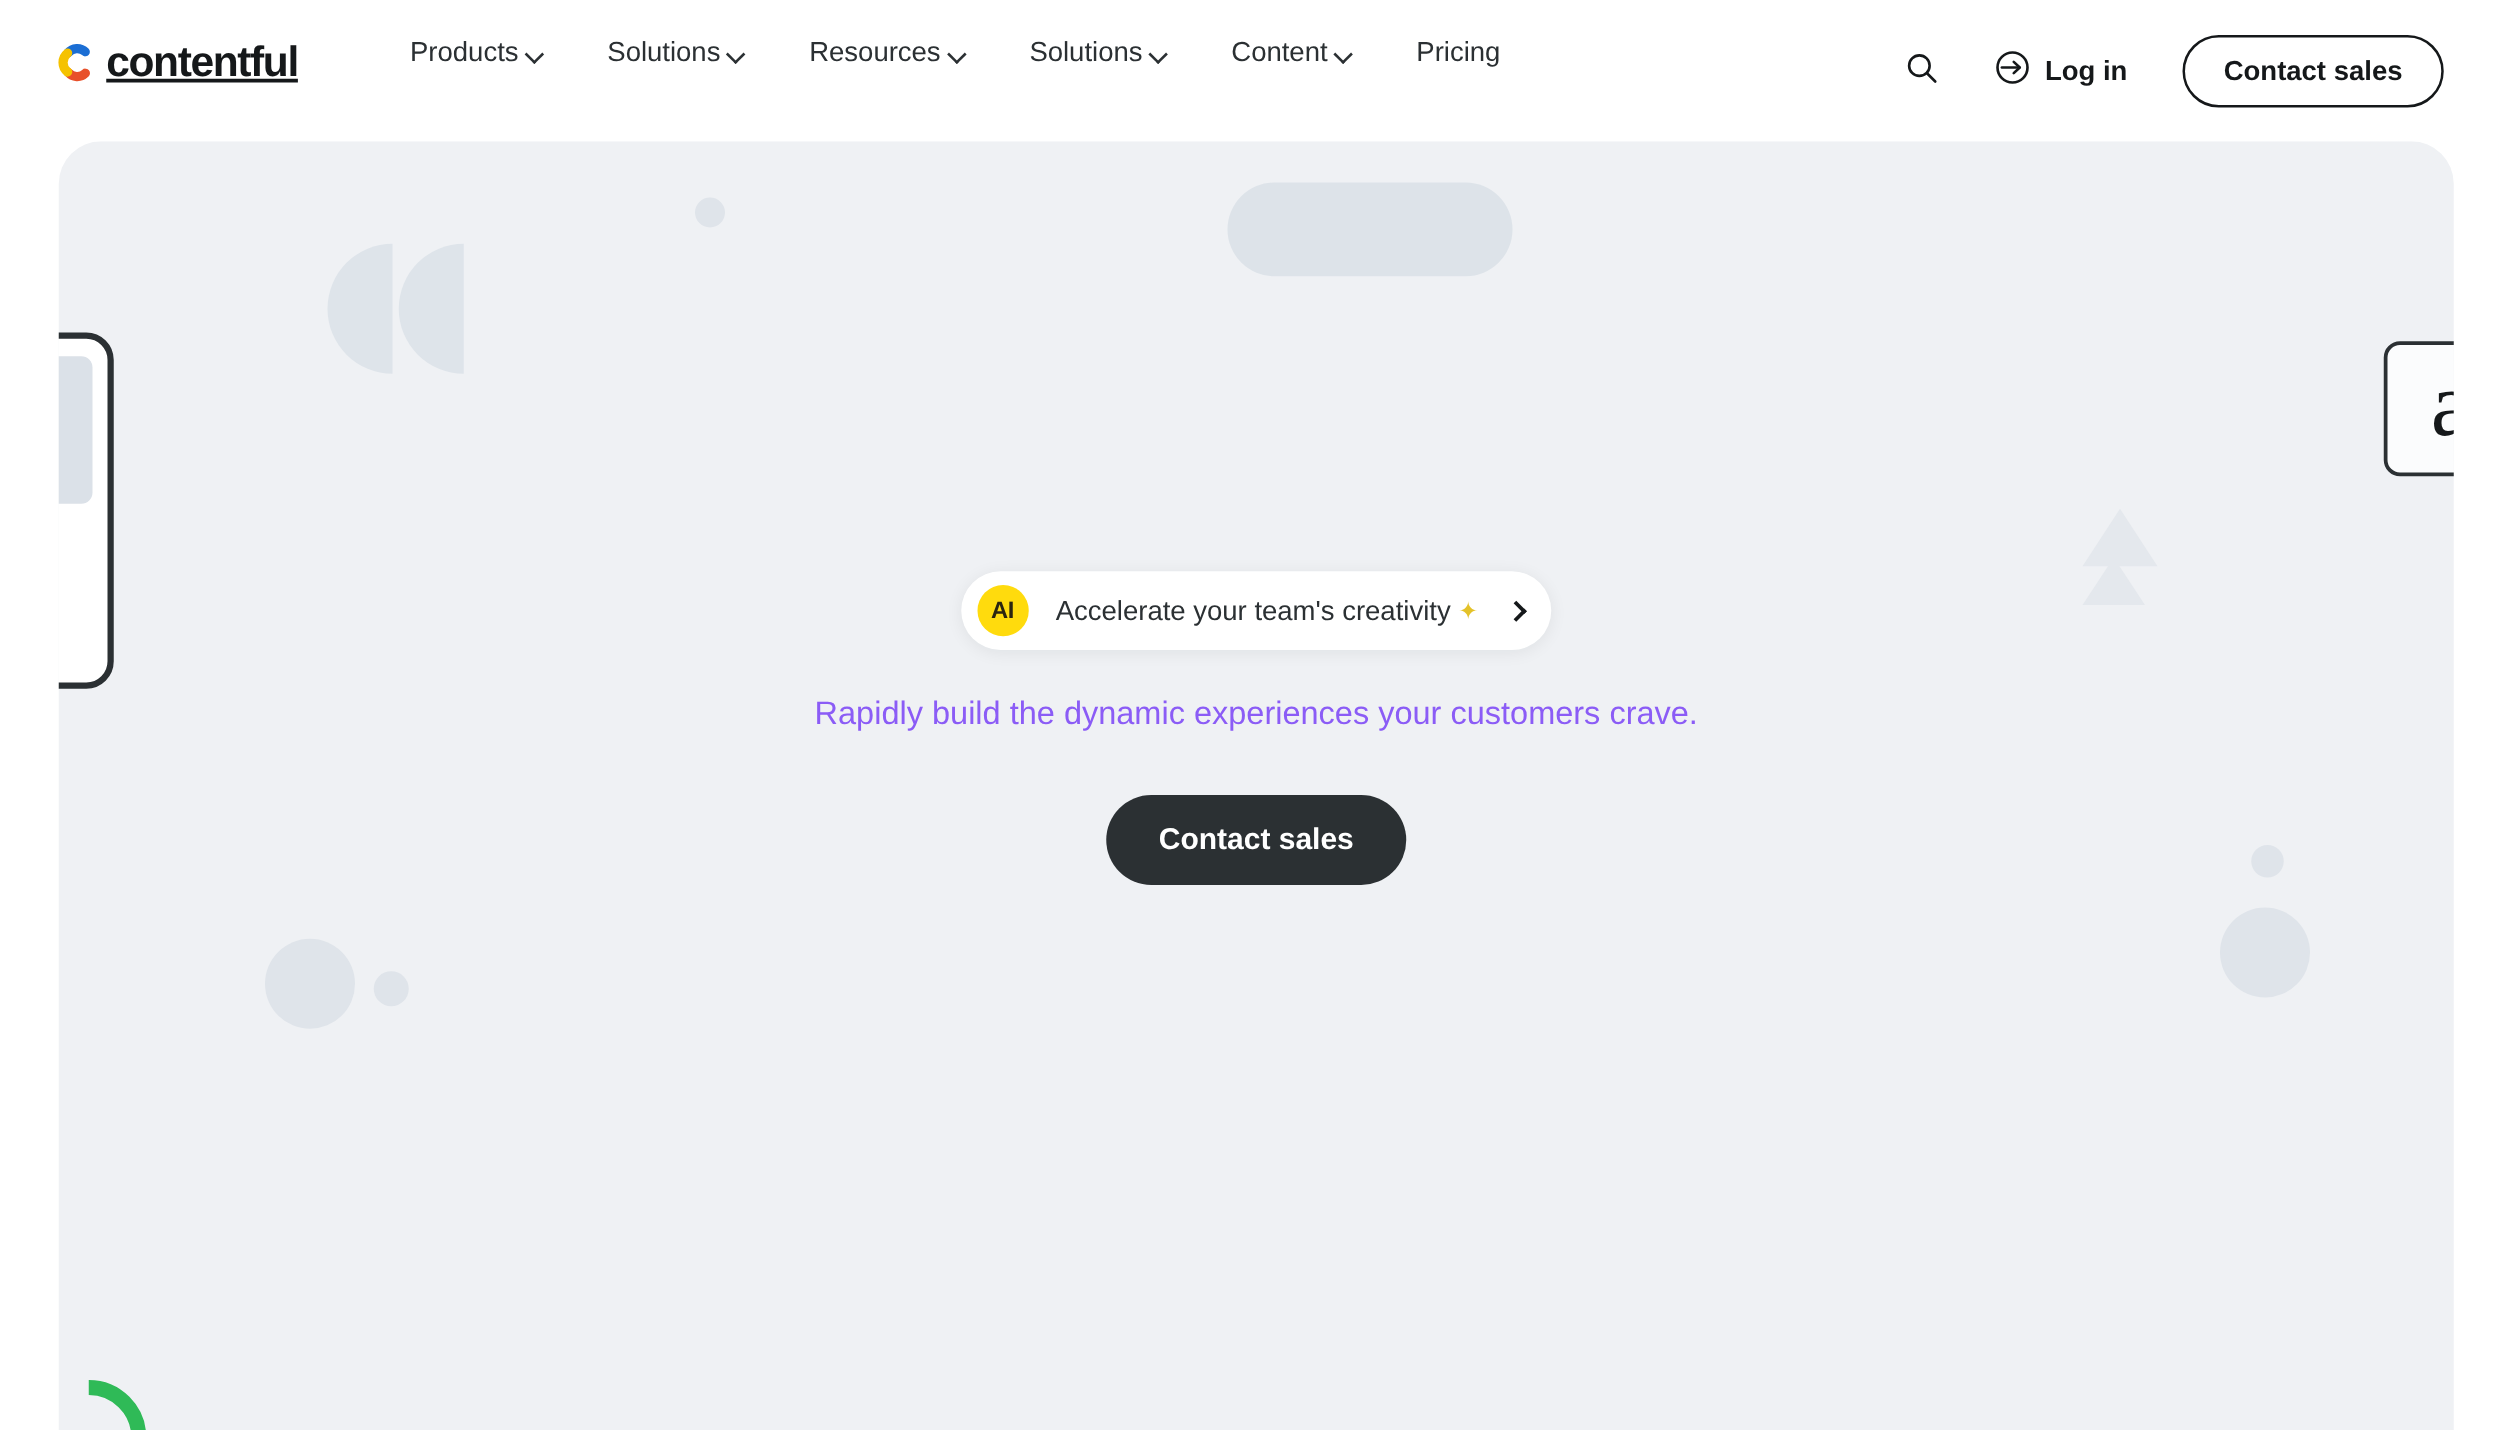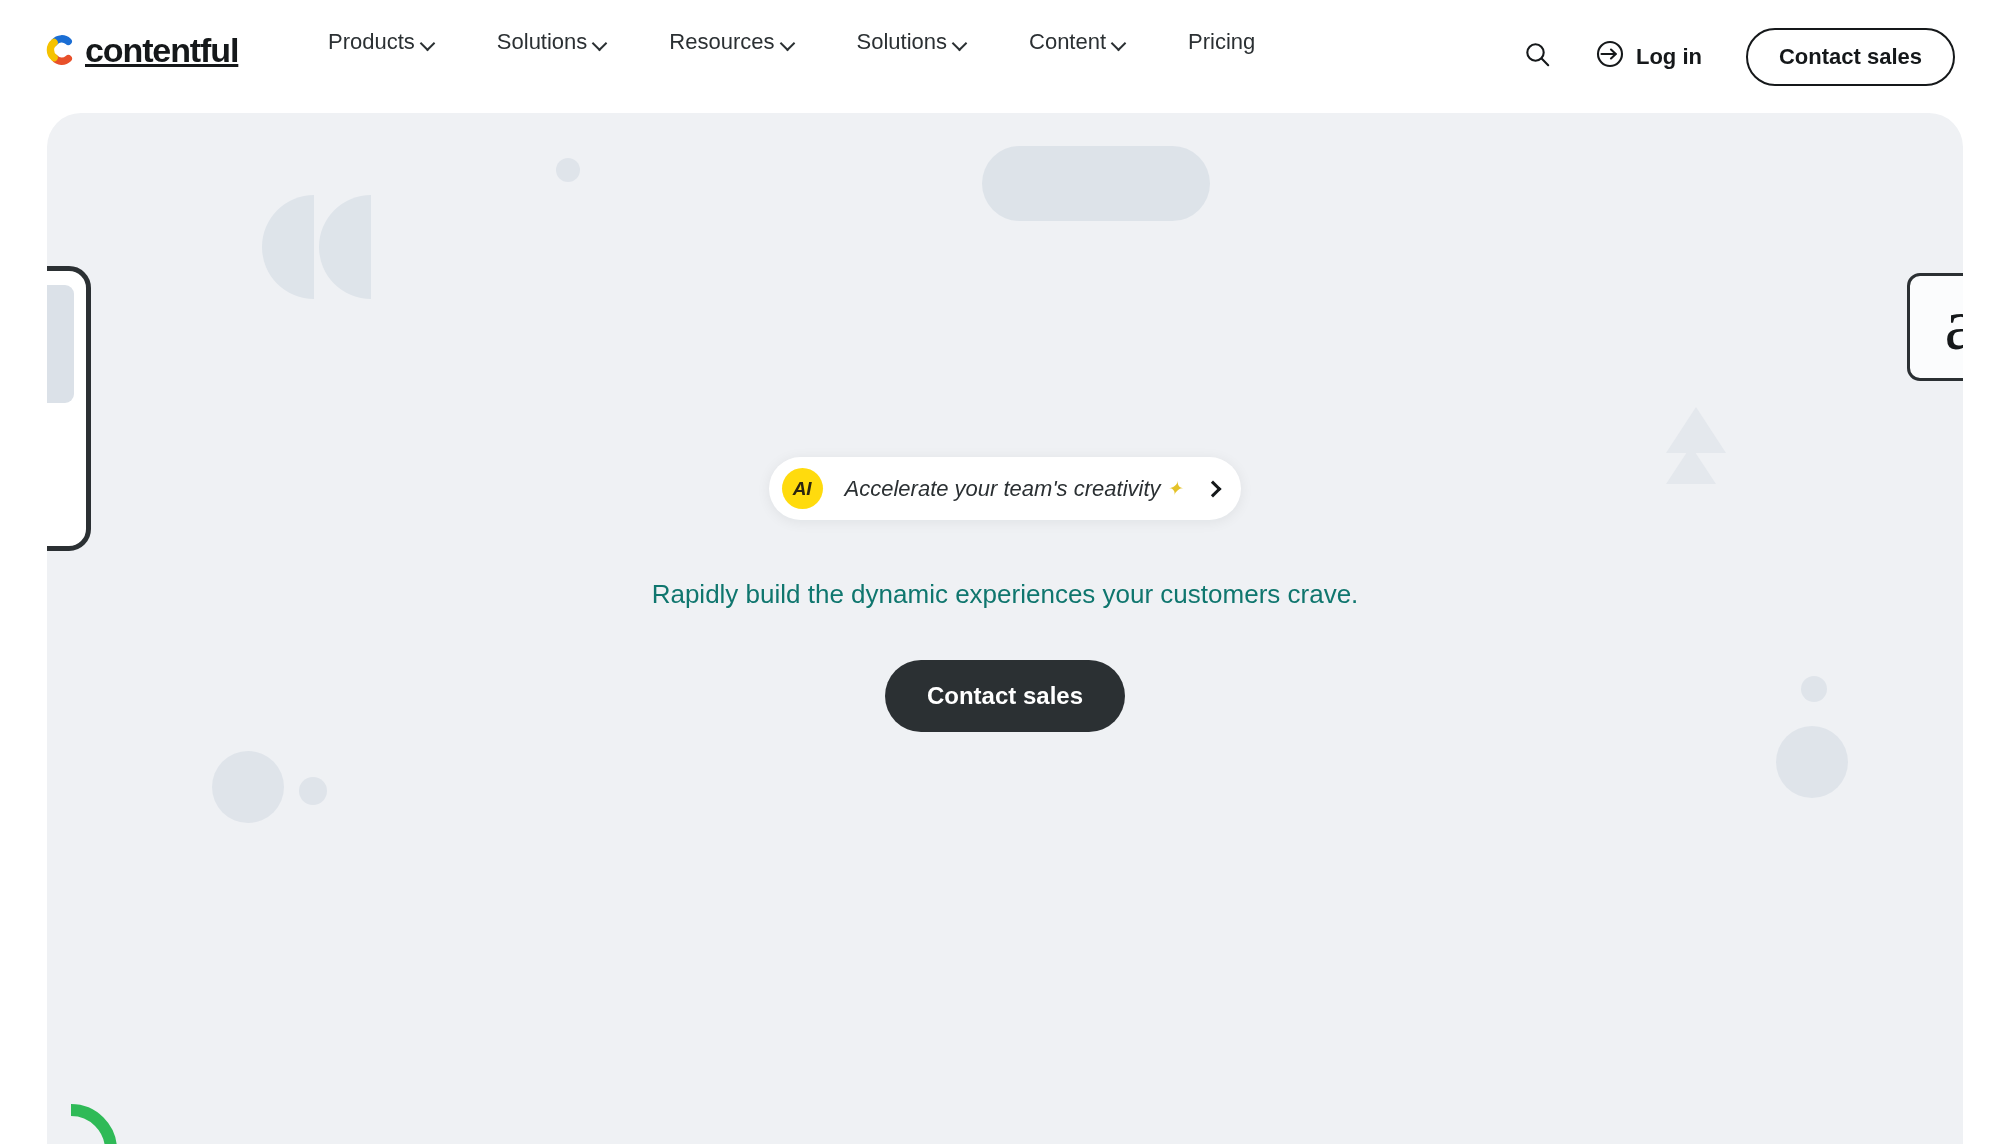--- a/index.html
+++ b/index.html
@@ -45,21 +45,21 @@
     line-height: 1;
     text-decoration: underline;
   }
 
   .nav {
     position: absolute;
     left: 305px;
     top: 0;
     height: 84px;
     display: flex;
-    gap: 16px;
+    gap: 5px;
   }
   .nav-item {
     display: flex;
     align-items: center;
     gap: 7px;
     font-size: 22px;
     color: #2b3033;
     padding: 0 23px;
     cursor: pointer;
     white-space: nowrap;
@@ -144,21 +144,20 @@
   .ai-pill {
     margin-top: 344px;
     display: flex;
     align-items: center;
     gap: 0px;
     background: #ffffff;
     border-radius: 999px;
     padding: 11px 22px 11px 13px;
     box-shadow: 0 2px 14px rgba(20,24,28,0.07);
     cursor: pointer;
-    font-style: italic;
   }
   .ai-badge {
     width: 41px; height: 41px;
     border-radius: 50%;
     background: #ffdb0d;
     display: flex; align-items: center; justify-content: center;
     font-size: 19px;
     font-weight: 700;
     color: #2b2510;
     letter-spacing: -0.2px;
@@ -185,23 +184,23 @@
     font-size: 115px;
     line-height: 0.96;
     font-weight: 700;
     letter-spacing: -3.6px;
     color: #2b3033;
     text-align: center;
     max-width: 1130px;
   }
 
   .hero-sub {
-    margin-top: 59px;
+    margin-top: 35px;
     font-size: 26px;
-    color: #0f766e;
+    color: #8b5cf6;
     text-align: center;
   }
 
   .btn-dark {
     margin-top: 50px;
     background: #2b3033;
     color: #ffffff;
     border: none;
     border-radius: 999px;
     padding: 22px 42px;

